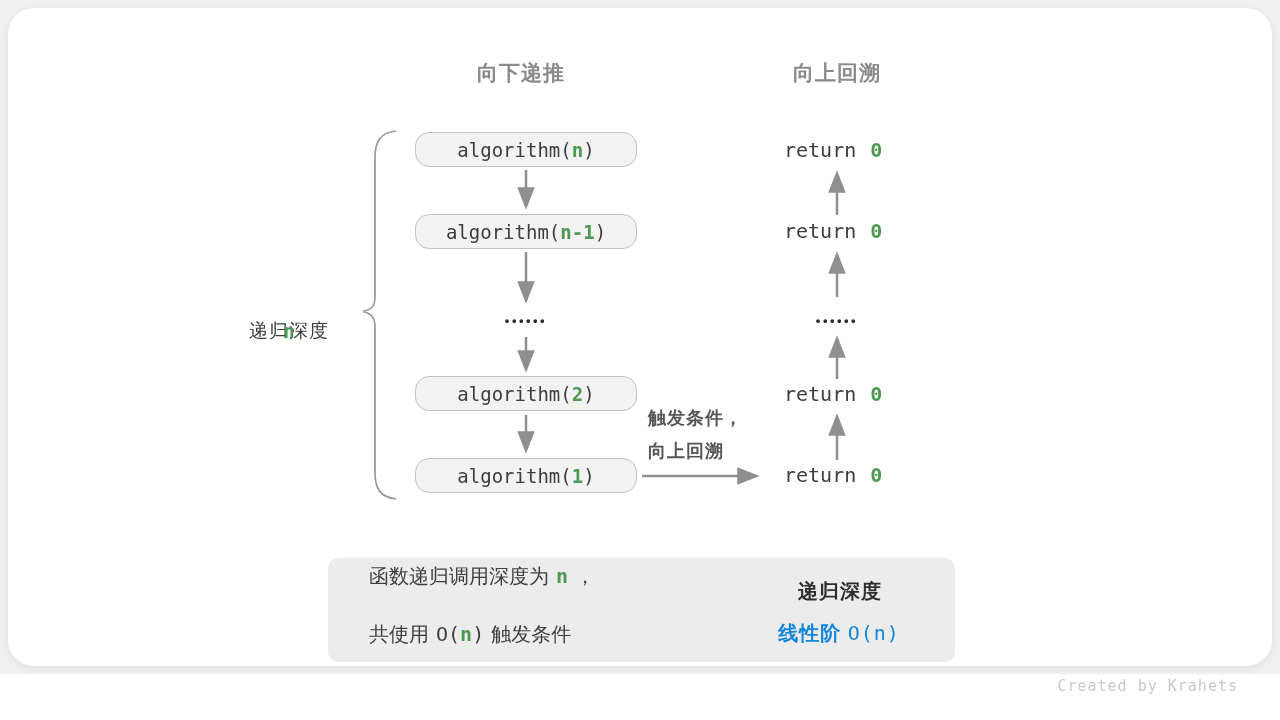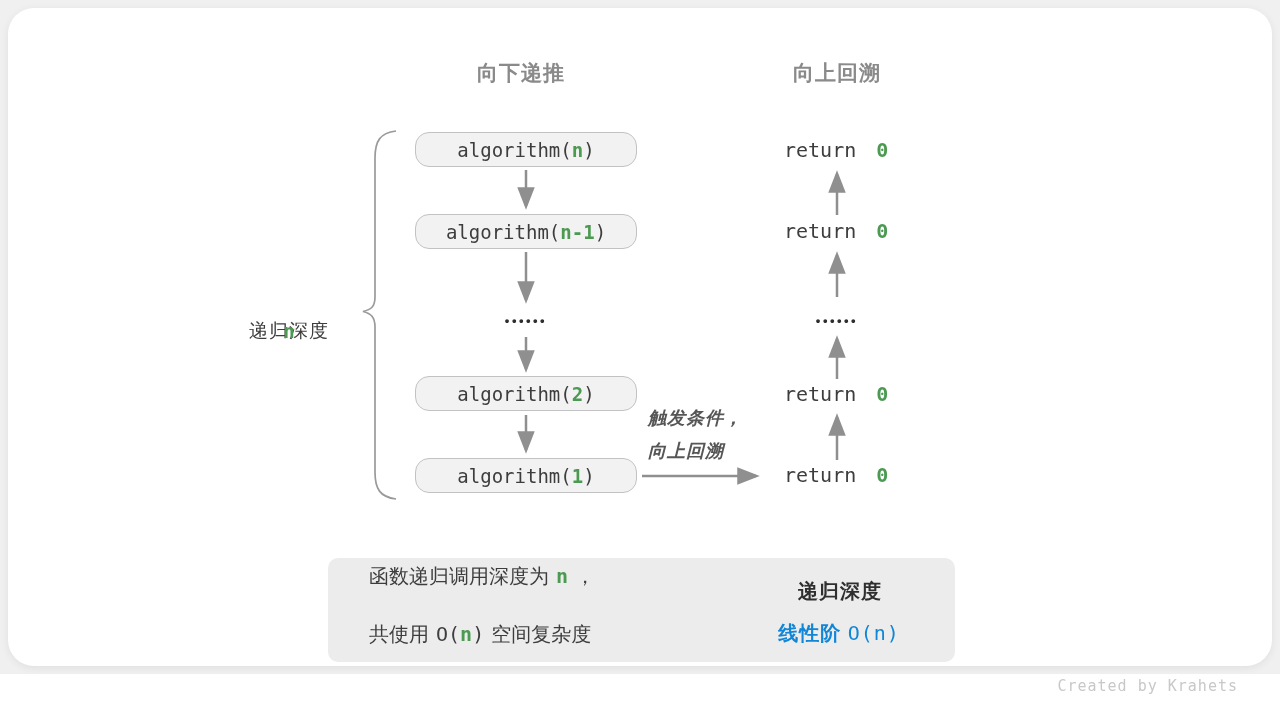--- a/index.html
+++ b/index.html
@@ -14,26 +14,26 @@
   .hdr { font-weight:700; font-size:21px; color:#8a8a8a; letter-spacing:1px; }
   .mono { font-family:"DejaVu Sans Mono","Liberation Mono",monospace; }
   .green { color:var(--green); font-weight:700; }
   .callbox { position:absolute; left:415px; width:222px; height:35px;
              background:#f2f2f3; border:1.6px solid #c2c2c4; border-radius:14px;
              display:flex; align-items:center; justify-content:center;
              font-family:"DejaVu Sans Mono","Liberation Mono",monospace;
              font-size:19px; color:var(--dark); }
   .ret { position:absolute; left:784px; transform:translateY(-50%);
          font-family:"DejaVu Sans Mono","Liberation Mono",monospace;
-         font-size:20px; color:var(--dark); display:flex; gap:20px; }
+         font-size:20px; color:var(--dark); display:flex; gap:14px; }
   .dots { font-size:13px; font-weight:700; letter-spacing:2.5px; color:#2e2e2e; }
   .depth-label { font-size:19px; color:var(--dark); letter-spacing:1px; }
   .depth-n { font-family:"DejaVu Sans Mono","Liberation Mono",monospace;
              font-size:19px; font-weight:700; color:var(--green); }
-  .trigger { font-weight:700; font-size:18px; color:#565656; letter-spacing:1px;font-style:italic; }
+  .trigger { font-weight:700; font-size:18px; color:#565656; letter-spacing:1px; }
   .summary-box { position:absolute; left:328px; top:558px; width:627px; height:104px;
                  background:#ececec; border-radius:10px; }
   .sum-line { position:absolute; transform:translateY(-50%); white-space:nowrap;
               font-size:20px; color:var(--dark); }
   .sum-line .mono { font-size:20px; }
   .sum-var { margin:0 7px; font-size:20px; }
   .sum-right { position:absolute; transform:translate(-50%,-50%); white-space:nowrap; }
   .result-title { font-weight:700; font-size:20px; color:#2f2f2f; letter-spacing:1px; }
   .result-value { font-weight:700; font-size:20px; color:var(--blue); letter-spacing:1px; }
   .result-value .mono { font-weight:400; }
@@ -126,21 +126,21 @@
   <div class="abs ctr depth-n" style="left:289px; top:331px;">n</div>
 
   <div class="abs vctr trigger" style="left:648px; top:418px;">触发条件，</div>
   <div class="abs vctr trigger" style="left:648px; top:451px;">向上回溯</div>
 
   <div class="summary-box"></div>
   <div class="sum-line" style="left:369px; top:576px;">
     <span>函数递归调用深度为</span><span class="mono green sum-var">n</span><span>，</span>
   </div>
   <div class="sum-line" style="left:369px; top:634px;">
-    <span>共使用</span><span class="mono" style="margin-left:7px;">O(</span><span class="mono green">n</span><span class="mono" style="margin-right:7px;">)</span><span>空间复杂度</span>
+    <span>共使用</span><span class="mono" style="margin-left:7px;">O(</span><span class="mono green">n</span><span class="mono" style="margin-right:7px;">)</span><span>触发条件</span>
   </div>
   <div class="sum-right result-title" style="left:840px; top:591px;">递归深度</div>
   <div class="sum-right result-value" style="left:839px; top:633px;">
     <span>线性阶</span>
     <span class="mono">O(n)</span>
   </div>
 
   <div class="credit">Created by Krahets</div>
 </div>
 

